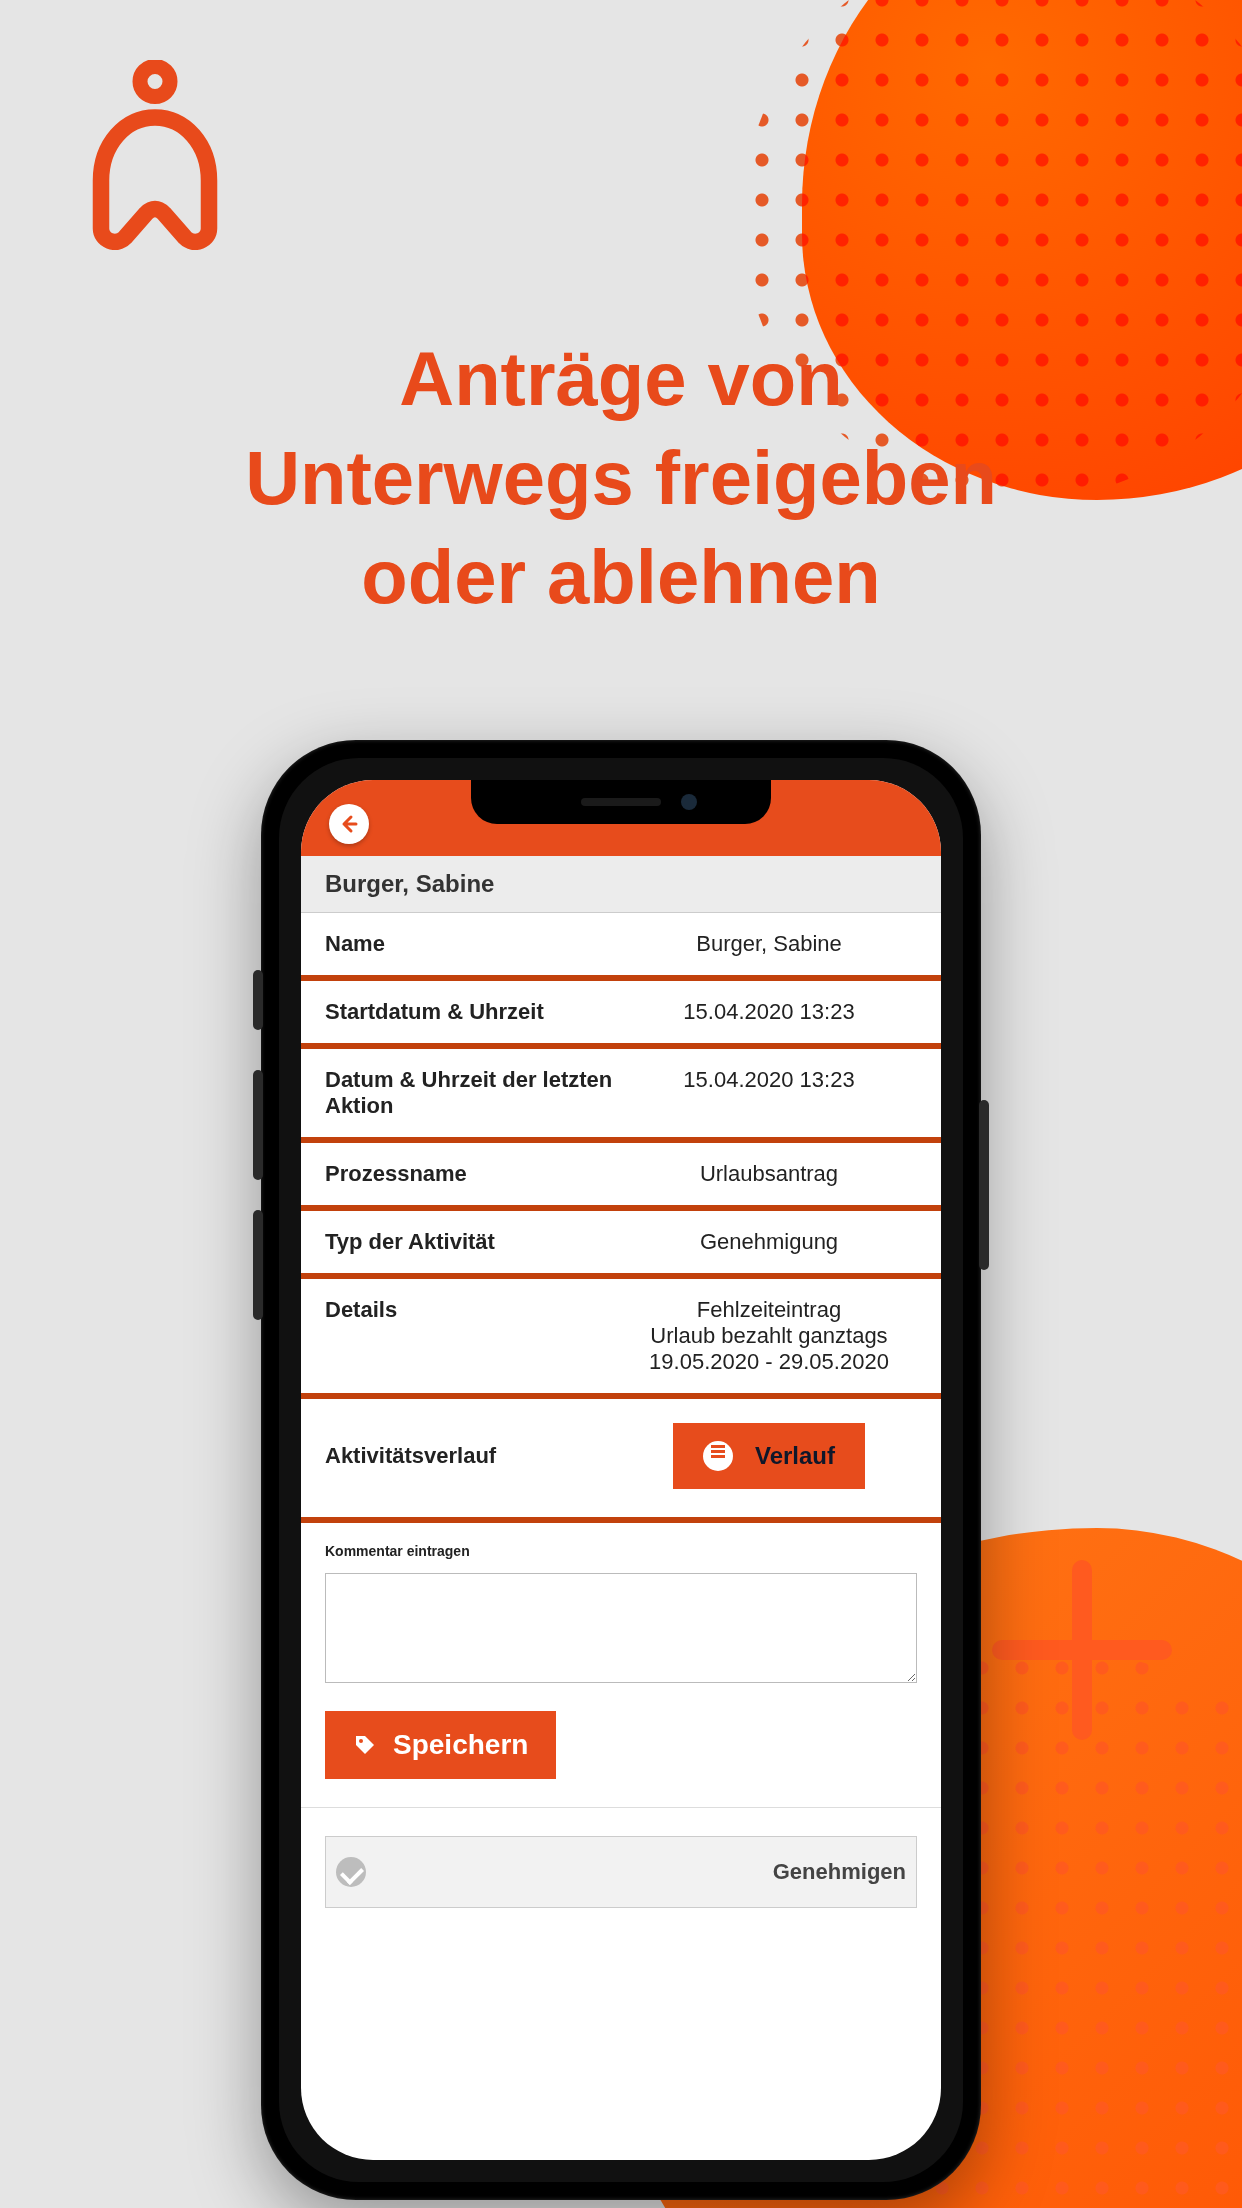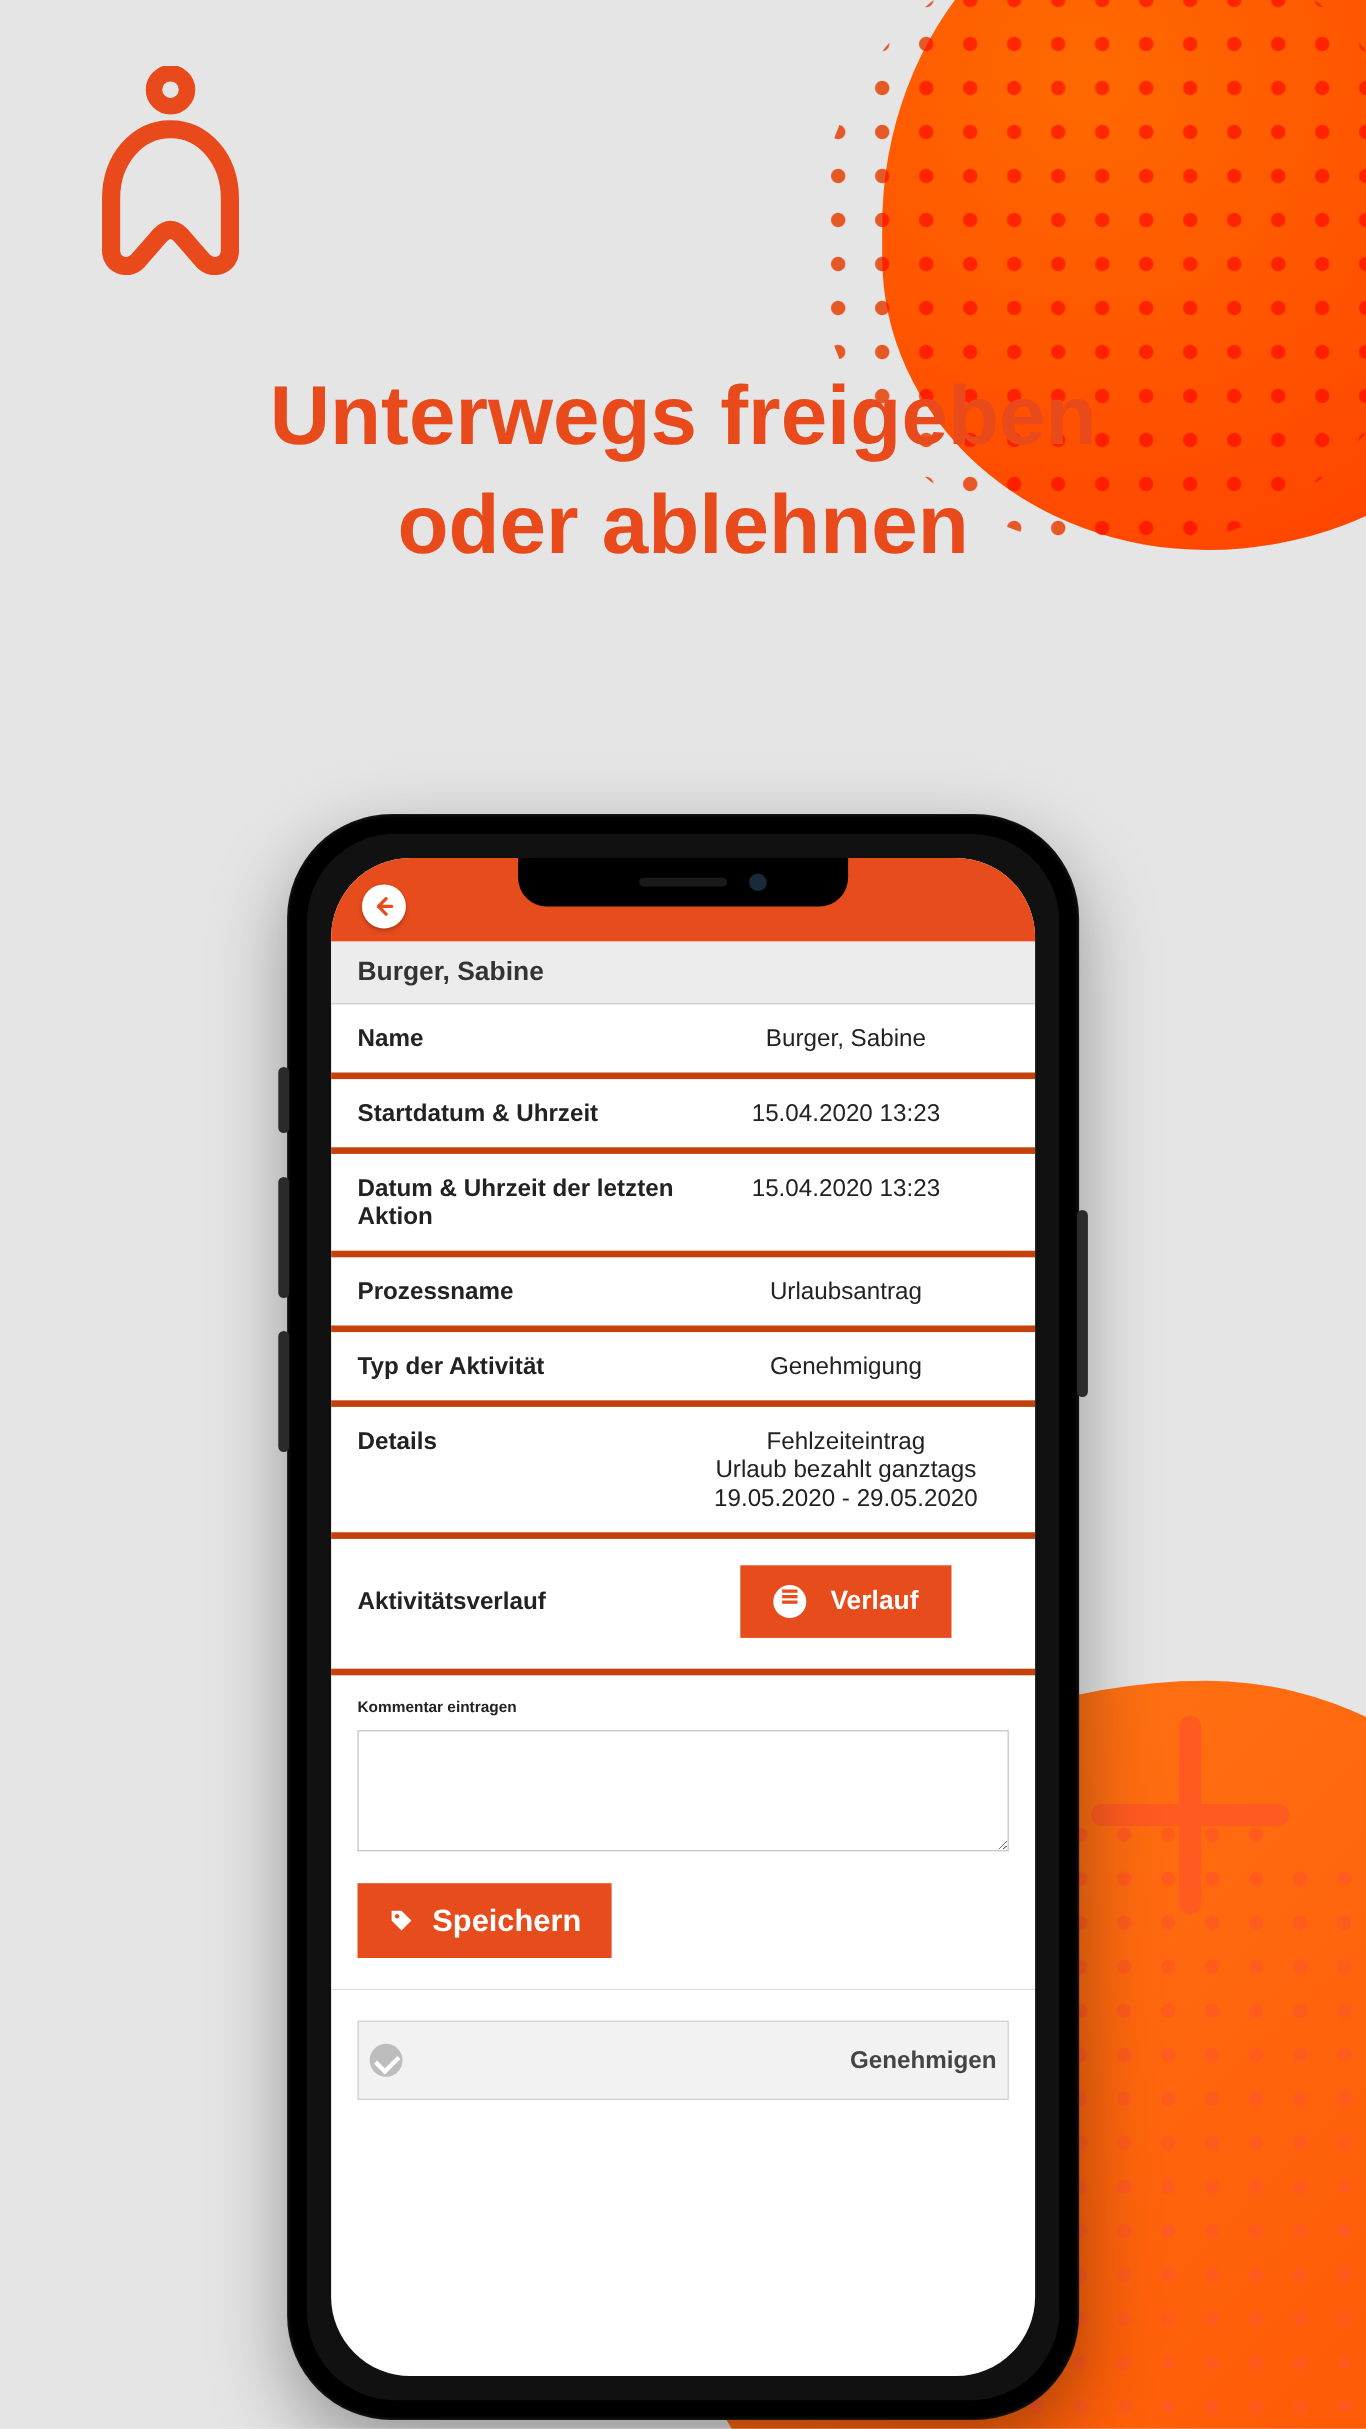--- a/index.html
+++ b/index.html
@@ -182,21 +182,21 @@
   color: #222;
 }
 .row .label { flex: 1 1 50%; font-weight: 600; }
 .row .value { flex: 1 1 50%; text-align: center; }
 .row .value .vline { display: block; }
 
 
 .row.activity { align-items: center; padding-top: 24px; padding-bottom: 28px; }
 .btn-orange {
   background: #e74c1c;
-  color: #ffffff;
+  color: #0f172a;
   font-weight: 700;
   font-size: 24px;
   border: none;
   padding: 18px 30px;
   display: inline-flex;
   align-items: center;
   gap: 22px;
   cursor: pointer;
 }
 .icon-list {
@@ -296,20 +296,21 @@
 <div class="plus"></div>
 
 <div class="logo">
   <svg width="150" height="190" viewBox="0 0 100 126">
     <circle cx="50" cy="14" r="10" fill="none" stroke="#e84a1b" stroke-width="10"></circle>
     <path d="M50 38 C 30 38, 14 56, 14 80 L14 112 C14 120, 24 124, 30 118 L44 102 C48 98, 52 98, 56 102 L70 118 C76 124, 86 120, 86 112 L86 80 C86 56, 70 38, 50 38 Z" fill="none" stroke="#e84a1b" stroke-width="11" stroke-linejoin="round" stroke-linecap="round"></path>
   </svg>
 </div>
 
 <div class="headline">
+  <div>Anträge von</div>
   <div>Unterwegs freigeben</div>
   <div>oder ablehnen</div>
 </div>
 
 <div class="phone">
   <div class="side-btn sb-left1"></div>
   <div class="side-btn sb-left2"></div>
   <div class="side-btn sb-left3"></div>
   <div class="side-btn sb-right"></div>
   <div class="phone-inner">

